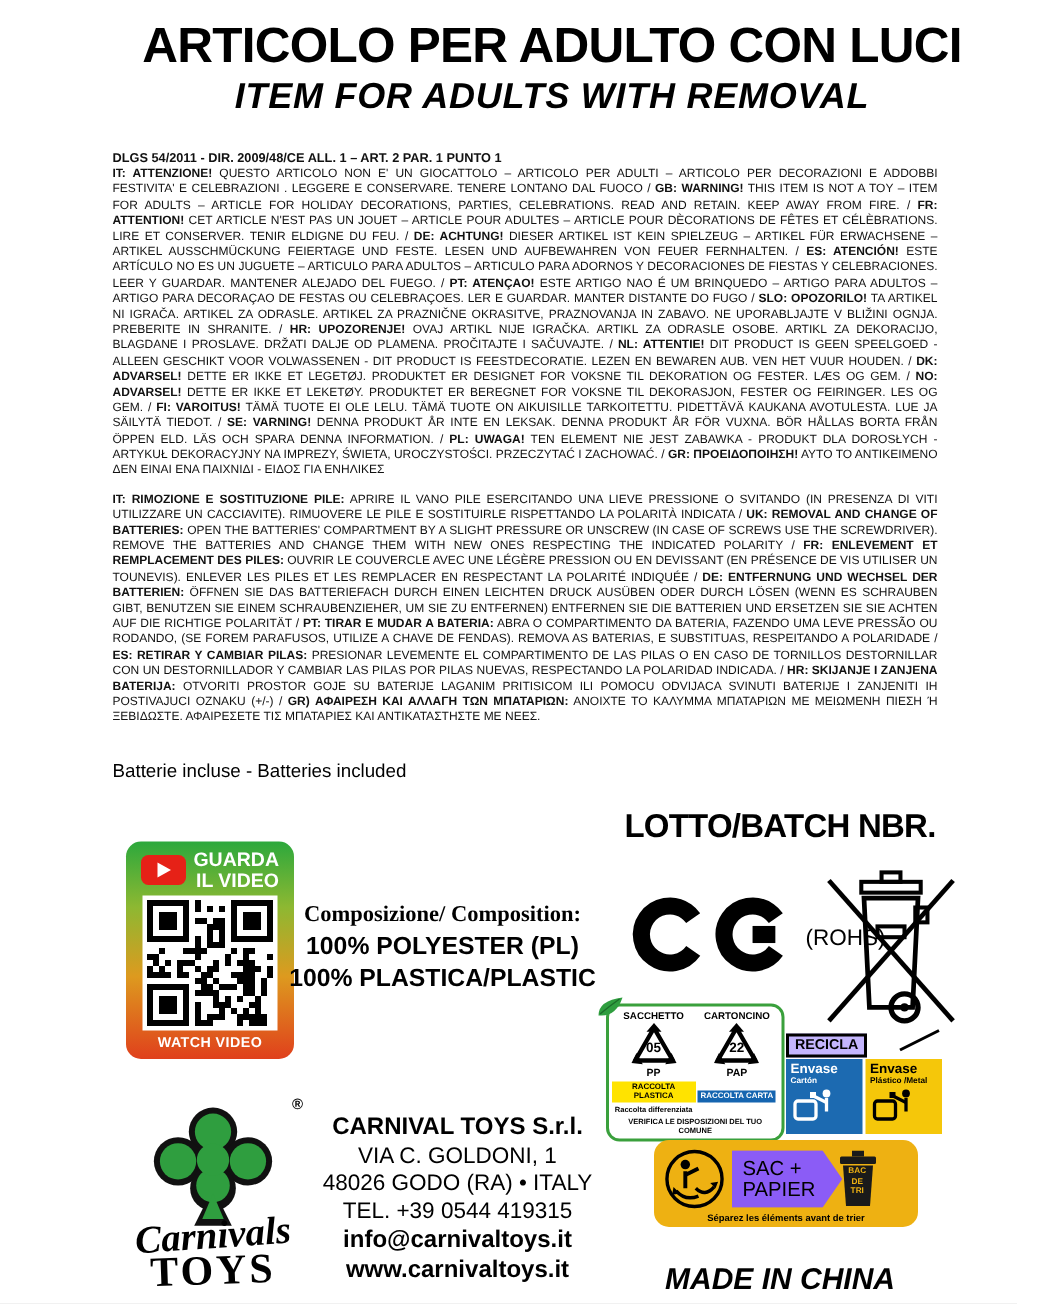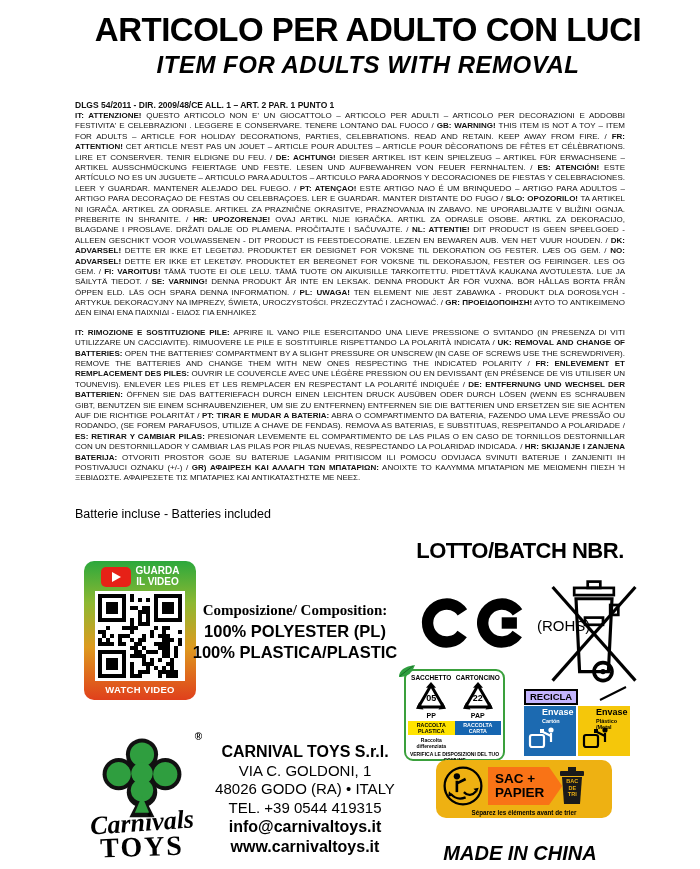--- a/index.html
+++ b/index.html
@@ -26,57 +26,57 @@
   .lotto{position:absolute;left:408px;top:538px;width:224px;text-align:center;
          font-size:22px;font-weight:800;letter-spacing:-0.5px;}
 
   
   .qr-badge{position:absolute;left:84px;top:561px;width:112px;border-radius:10px;
             padding:5px 6px 5px;background:linear-gradient(180deg,#2ca83c 0%,#8db832 30%,#dd9a1f 62%,#e0401c 100%);}
   .qr-head{display:flex;gap:5px;align-items:center;justify-content:center;}
   .yt-btn{width:30px;height:20px;background:#e62117;border-radius:5px;position:relative;flex:0 0 auto;}
   .yt-btn::after{content:"";position:absolute;left:11px;top:5px;border-left:9px solid #fff;
                  border-top:5px solid transparent;border-bottom:5px solid transparent;}
-  .qr-head-text{color:#fff;font-weight:800;font-size:10px;line-height:1.05;text-align:center;}
+  .qr-head-text{color:#fff;font-weight:800;font-size:13px;line-height:1.05;text-align:right;}
   .qr-box{background:#fff;margin:4px auto 3px;padding:3px;width:90px;height:90px;}
   .qr-foot{text-align:center;color:#fff;font-weight:800;font-size:9.5px;letter-spacing:0.3px;}
 
   
   .composition{position:absolute;left:180px;top:601px;width:230px;text-align:center;line-height:1.3;}
   .comp-heading{font-size:15px;font-weight:800;font-family:Liberation Serif, serif;}
   .comp-line{font-size:16.5px;font-weight:800;}
 
   
   .ce-area{position:absolute;left:420px;top:594px;display:flex;align-items:center;}
   .rohs{font-size:15px;margin-left:3px;margin-top:4px;}
   .weee{position:absolute;left:549px;top:574px;}
 
   
-  .recycle-box{position:absolute;left:404px;top:669px;width:101px;height:92px;border:2.5px solid #3aa03c;
+  .recycle-box{position:absolute;left:404px;top:669px;width:119px;height:92px;border:2.5px solid #3aa03c;
                border-radius:9px;background:#fff;padding:3px 2px 2px;}
   .leaf-icon{position:absolute;top:-8px;left:-9px;}
   .rb-cols{display:flex;}
   .rb-col{width:50%;text-align:center;}
   .rb-label{font-size:6.5px;font-weight:800;}
   .tri-wrap{position:relative;width:34px;height:30px;margin:1px auto 0;}
   .tri-num{position:absolute;top:11px;left:0;right:0;text-align:center;font-size:9px;font-weight:800;}
   .tri-mat{font-size:7px;font-weight:800;}
   .rb-tag{display:inline-block;font-size:5.3px;font-weight:800;padding:1px 2px;margin-top:1px;}
   .rb-tag.plastic{background:#ffe300;color:#000;}
   .rb-tag.paper{background:#1565b0;color:#fff;}
   .rb-sub{font-size:5px;font-weight:800;}
   .rb-footer{font-size:5px;font-weight:800;text-align:center;margin-top:2px;}
 
   
   .recicla-box{position:absolute;left:524px;top:686px;width:104px;}
   .rec-header{display:inline-block;border:2px solid #000;font-size:9.5px;font-weight:800;
               padding:0 4px;background:#c4b5fd;line-height:1.3;}
   .rec-fold{position:absolute;top:-1px;right:0;}
   .rec-panels{display:flex;gap:2px;margin-top:1px;}
-  .rec-panel{width:50%;height:50px;padding:2px 18px;position:relative;}
+  .rec-panel{width:50%;height:50px;padding:2px 3px;position:relative;}
   .rec-panel.blue{background:#1c6ab1;color:#fff;}
   .rec-panel.yellow{background:#f5c70a;color:#000;}
   .env-title{font-size:9px;font-weight:800;line-height:1.05;}
   .env-sub{font-size:5.5px;font-weight:700;line-height:1.1;}
   .env-icon{position:absolute;bottom:2px;left:4px;}
 
   
   .logo-block{position:absolute;left:78px;top:733px;width:128px;height:133px;text-align:center;}
   .logo-reg{position:absolute;right:4px;top:-2px;font-size:10px;font-weight:700;}
   .logo-script{font-family:"Liberation Serif",serif;font-style:italic;font-weight:800;font-size:26px;
@@ -87,22 +87,22 @@
   
   .address{position:absolute;left:200px;top:742px;width:210px;text-align:center;line-height:1.23;}
   .addr-name{font-size:16px;font-weight:800;}
   .addr-line{font-size:15px;}
   .addr-bold{font-size:16px;font-weight:800;}
 
   
   .triman-label{position:absolute;left:436px;top:760px;width:176px;}
   .tl-body{background:#eeb112;border-radius:10px;padding:5px 6px 2px;}
   .tl-row{display:flex;align-items:center;gap:4px;}
-  .sac-box{background:#f97316;clip-path:polygon(0 0,82% 0,100% 50%,82% 100%,0 100%);
-           padding:5px 18px 5px 7px;font-size:13.5px;font-weight:700;line-height:1.05;color:#000;}
+  .sac-box{background:#8b5cf6;clip-path:polygon(0 0,82% 0,100% 50%,82% 100%,0 100%);
+           padding:5px 18px 5px 7px;font-size:13.5px;font-weight:400;line-height:1.05;color:#000;}
   .bac-bin{position:relative;width:32px;height:38px;margin-left:-10px;flex:0 0 auto;}
   .bac-text{position:absolute;top:11px;left:0;right:0;text-align:center;color:#eeb112;
             font-size:5.5px;font-weight:800;line-height:1.2;}
   .tl-foot{text-align:center;font-size:6.3px;font-weight:800;margin-top:2px;color:#000;}
 
   
   .made-in{position:absolute;left:420px;top:842px;width:200px;text-align:center;
            font-size:20px;font-weight:800;font-style:italic;}
 </style>
 </head>

